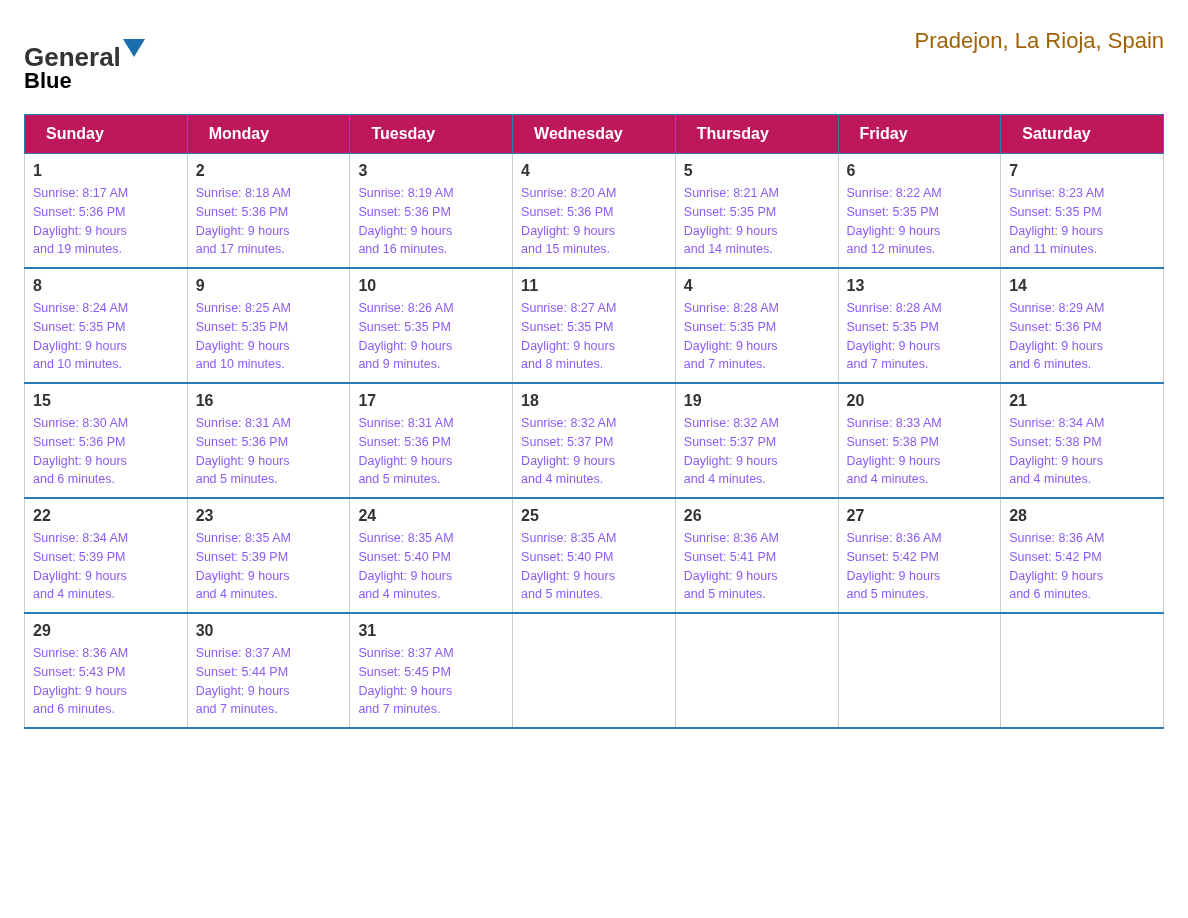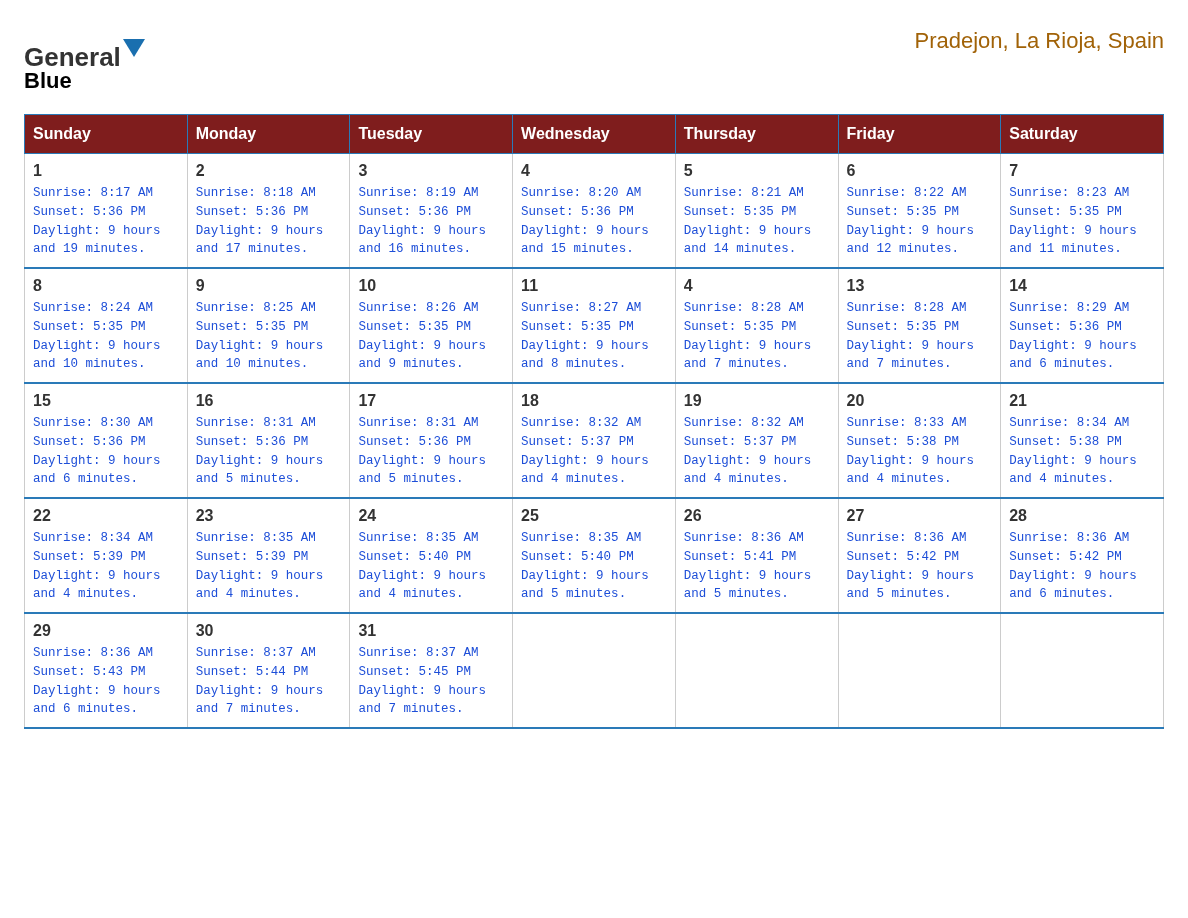--- a/index.html
+++ b/index.html
@@ -47,23 +47,23 @@
       font-size: 22px;
       color: #a16207;
       margin-top: 4px;
     }
     table {
       width: 100%;
       border-collapse: collapse;
       table-layout: fixed;
     }
     thead tr th {
-      background-color: #7f1d1d;
+      background-color: #be185d;
       color: white;
-      padding: 10px 8px;
+      padding: 10px 21px;
       font-size: 16px;
       font-weight: bold;
       text-align: left;
       border: 1px solid #2a7ab8;
     }
     tbody tr td {
       vertical-align: top;
       padding: 8px 8px;
       font-size: 13px;
       color: #333;
@@ -76,22 +76,21 @@
     .day-number {
       font-size: 16px;
       font-weight: bold;
       color: #333;
       display: block;
       margin-bottom: 4px;
     }
     .day-info {
       font-size: 12.5px;
       line-height: 1.5;
-      color: #1d4ed8;
-      font-family: Liberation Mono, monospace;
+      color: #8b5cf6;
     }
     td.empty {
       background: #fff;
     }
   </style>
 </head>
 <body>
 
 <div class="header">
   <div class="logo">

